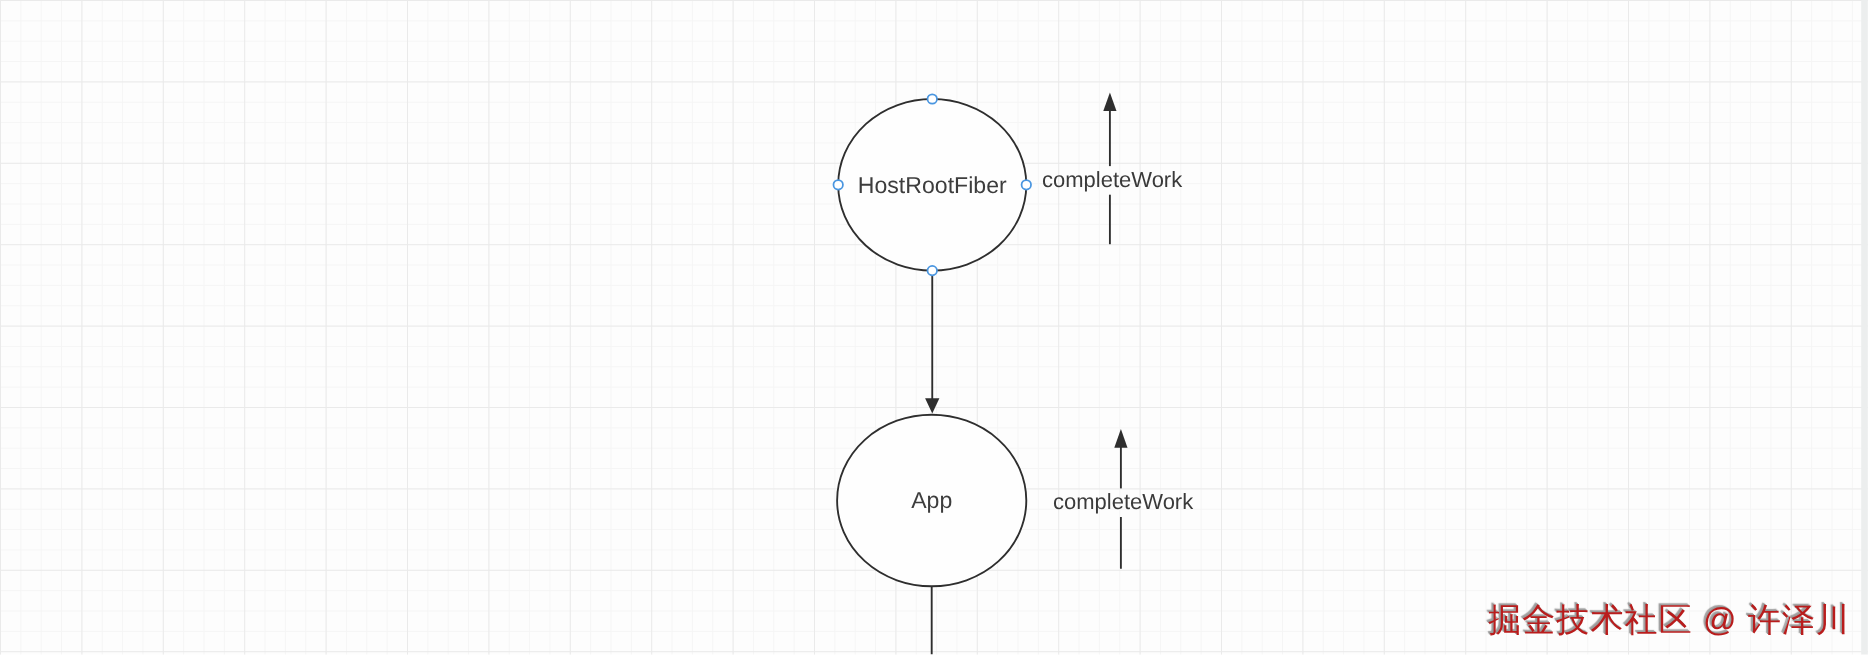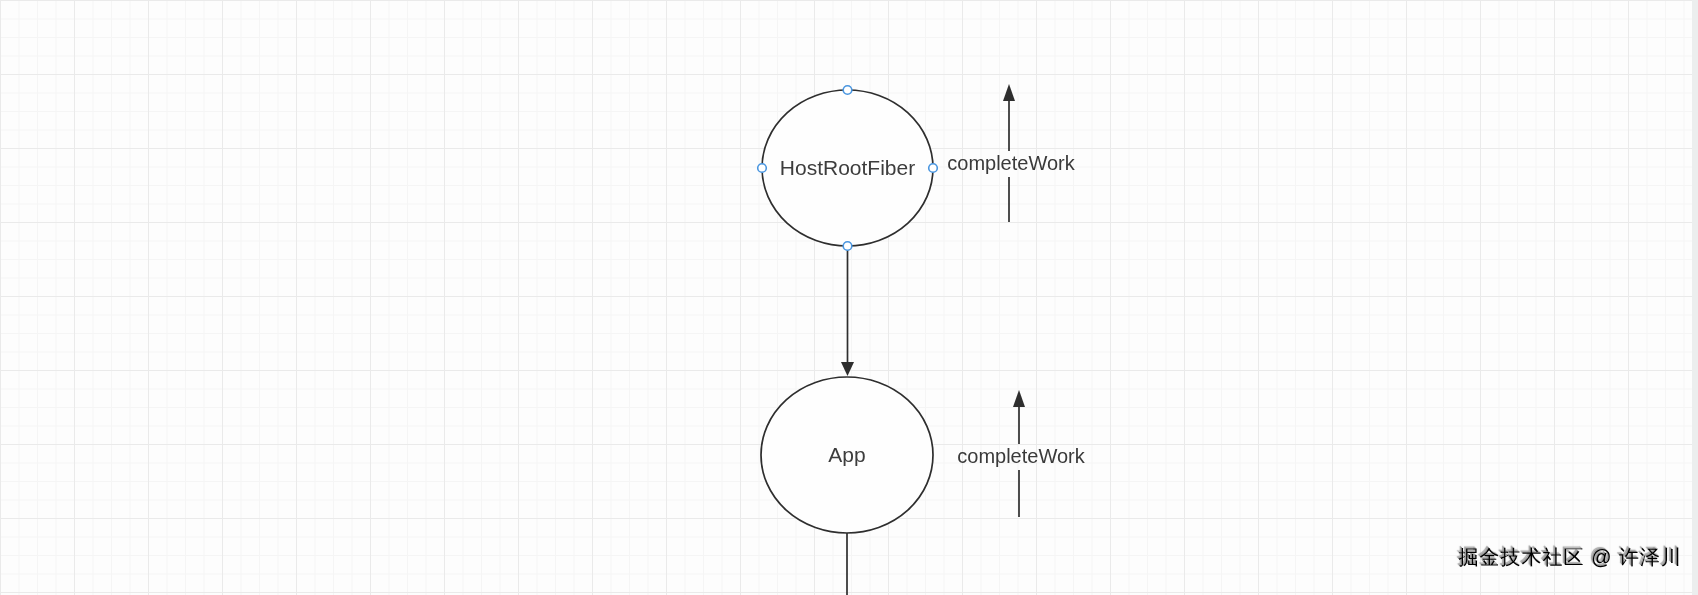--- a/index.html
+++ b/index.html
@@ -57,23 +57,23 @@
   }
   .selection-handle {
     fill: #ffffff;
     stroke: #4a96e0;
     stroke-width: 1.6;
   }
   .watermark {
     position: absolute;
     right: 16px;
     top: 544px;
-    font-size: 20px;
+    font-size: 30px;
     letter-spacing: 1px;
-    color: #000000;
+    color: #b91c1c;
     text-shadow: -1px -1px 0 #9a9a9a, -2px -2px 1px rgba(130,130,130,0.75);
     white-space: nowrap;
     user-select: none;
   }
   .scrollbar-track {
     position: absolute;
     right: 0;
     top: 0;
     width: 6px;
     height: 595px;

